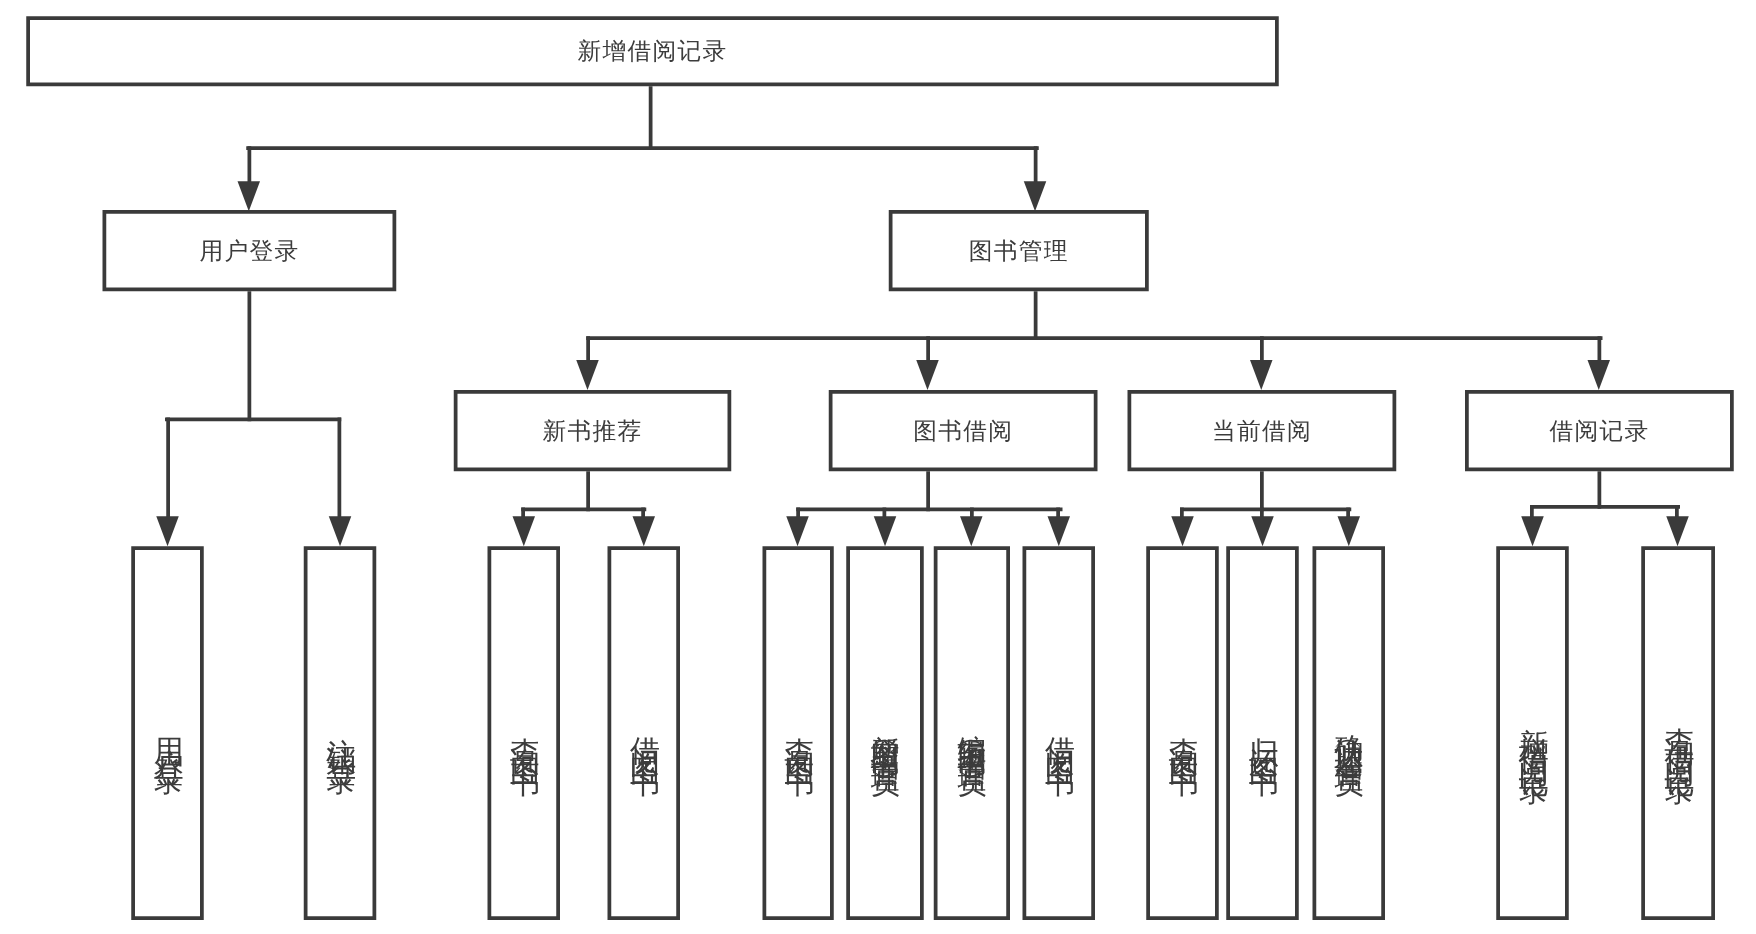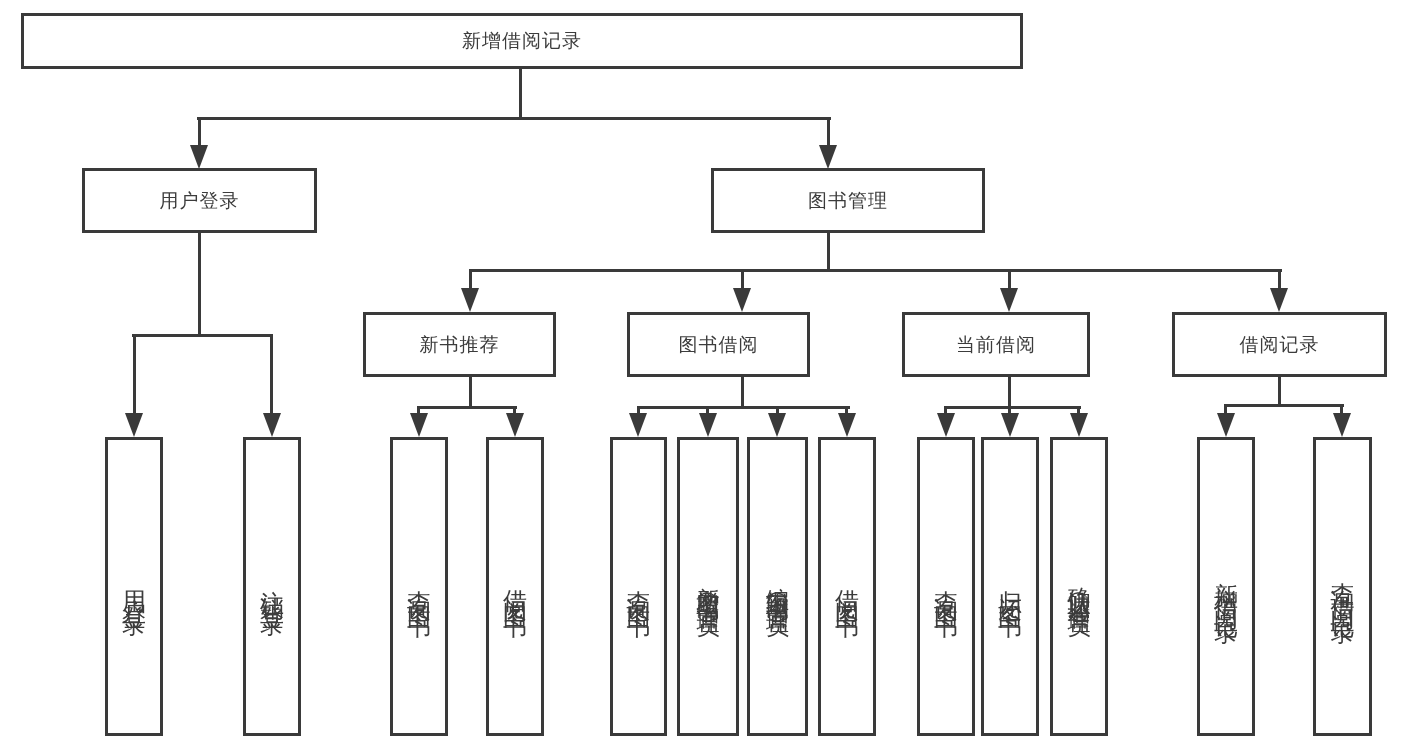--- a/index.html
+++ b/index.html
@@ -49,21 +49,21 @@
   <div class="vline" style="left:519px;top:69px;height:50px"></div>
   <div class="hline" style="left:197px;top:117px;width:634px"></div>
   <div class="vline" style="left:198px;top:117px;height:30px"></div>
   <div class="arrow" style="left:190px;top:145px"></div>
   <div class="vline" style="left:827px;top:117px;height:30px"></div>
   <div class="arrow" style="left:819px;top:145px"></div>
 
   <div class="box hbox" style="left:82px;top:168px;width:235px">
     <span>用户登录</span>
   </div>
-  <div class="box hbox" style="left:711px;top:168px;width:274px">
+  <div class="box hbox" style="left:711px;top:168px;width:208px">
     <span>图书管理</span>
   </div>
 
   <div class="vline" style="left:198px;top:233px;height:104px"></div>
   <div class="hline" style="left:132px;top:334px;width:141px"></div>
   <div class="vline" style="left:133px;top:334px;height:81px"></div>
   <div class="arrow" style="left:125px;top:413px"></div>
   <div class="vline" style="left:270px;top:334px;height:81px"></div>
   <div class="arrow" style="left:263px;top:413px"></div>
 
@@ -71,27 +71,27 @@
   <div class="hline" style="left:469px;top:269px;width:813px"></div>
   <div class="vline" style="left:469px;top:269px;height:24px"></div>
   <div class="arrow" style="left:461px;top:288px"></div>
   <div class="vline" style="left:741px;top:269px;height:24px"></div>
   <div class="arrow" style="left:733px;top:288px"></div>
   <div class="vline" style="left:1008px;top:269px;height:24px"></div>
   <div class="arrow" style="left:1000px;top:288px"></div>
   <div class="vline" style="left:1278px;top:269px;height:24px"></div>
   <div class="arrow" style="left:1270px;top:288px"></div>
 
-  <div class="box hbox" style="left:363px;top:312px;width:193px">
+  <div class="box hbox" style="left:363px;top:312px;width:222px">
     <span>新书推荐</span>
   </div>
-  <div class="box hbox" style="left:627px;top:312px;width:183px">
+  <div class="box hbox" style="left:663px;top:312px;width:215px">
     <span>图书借阅</span>
   </div>
-  <div class="box hbox" style="left:902px;top:312px;width:188px">
+  <div class="box hbox" style="left:902px;top:312px;width:215px">
     <span>当前借阅</span>
   </div>
   <div class="box hbox" style="left:1172px;top:312px;width:215px">
     <span>借阅记录</span>
   </div>
 
   <div class="vline" style="left:469px;top:377px;height:32px"></div>
   <div class="hline" style="left:417px;top:406px;width:100px"></div>
   <div class="vline" style="left:417px;top:406px;height:10px"></div>
   <div class="arrow" style="left:410px;top:413px"></div>

